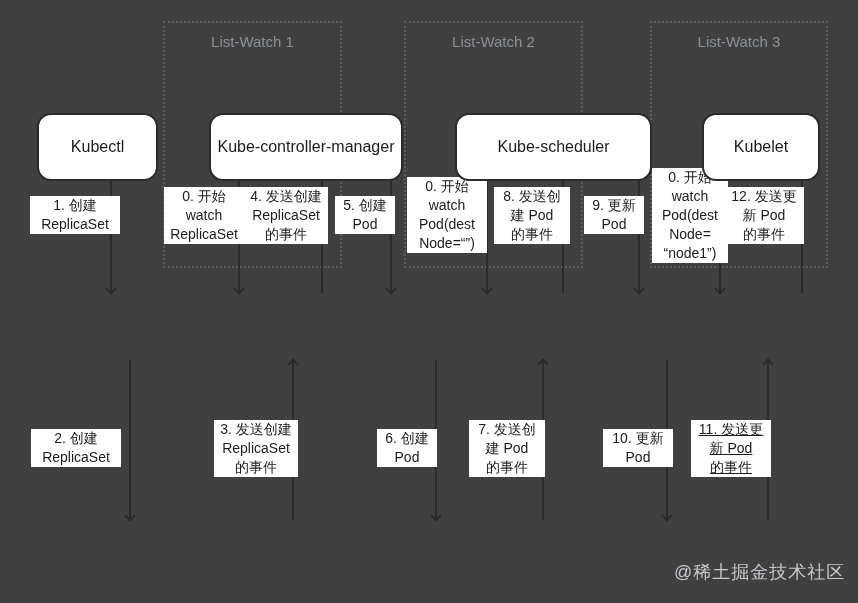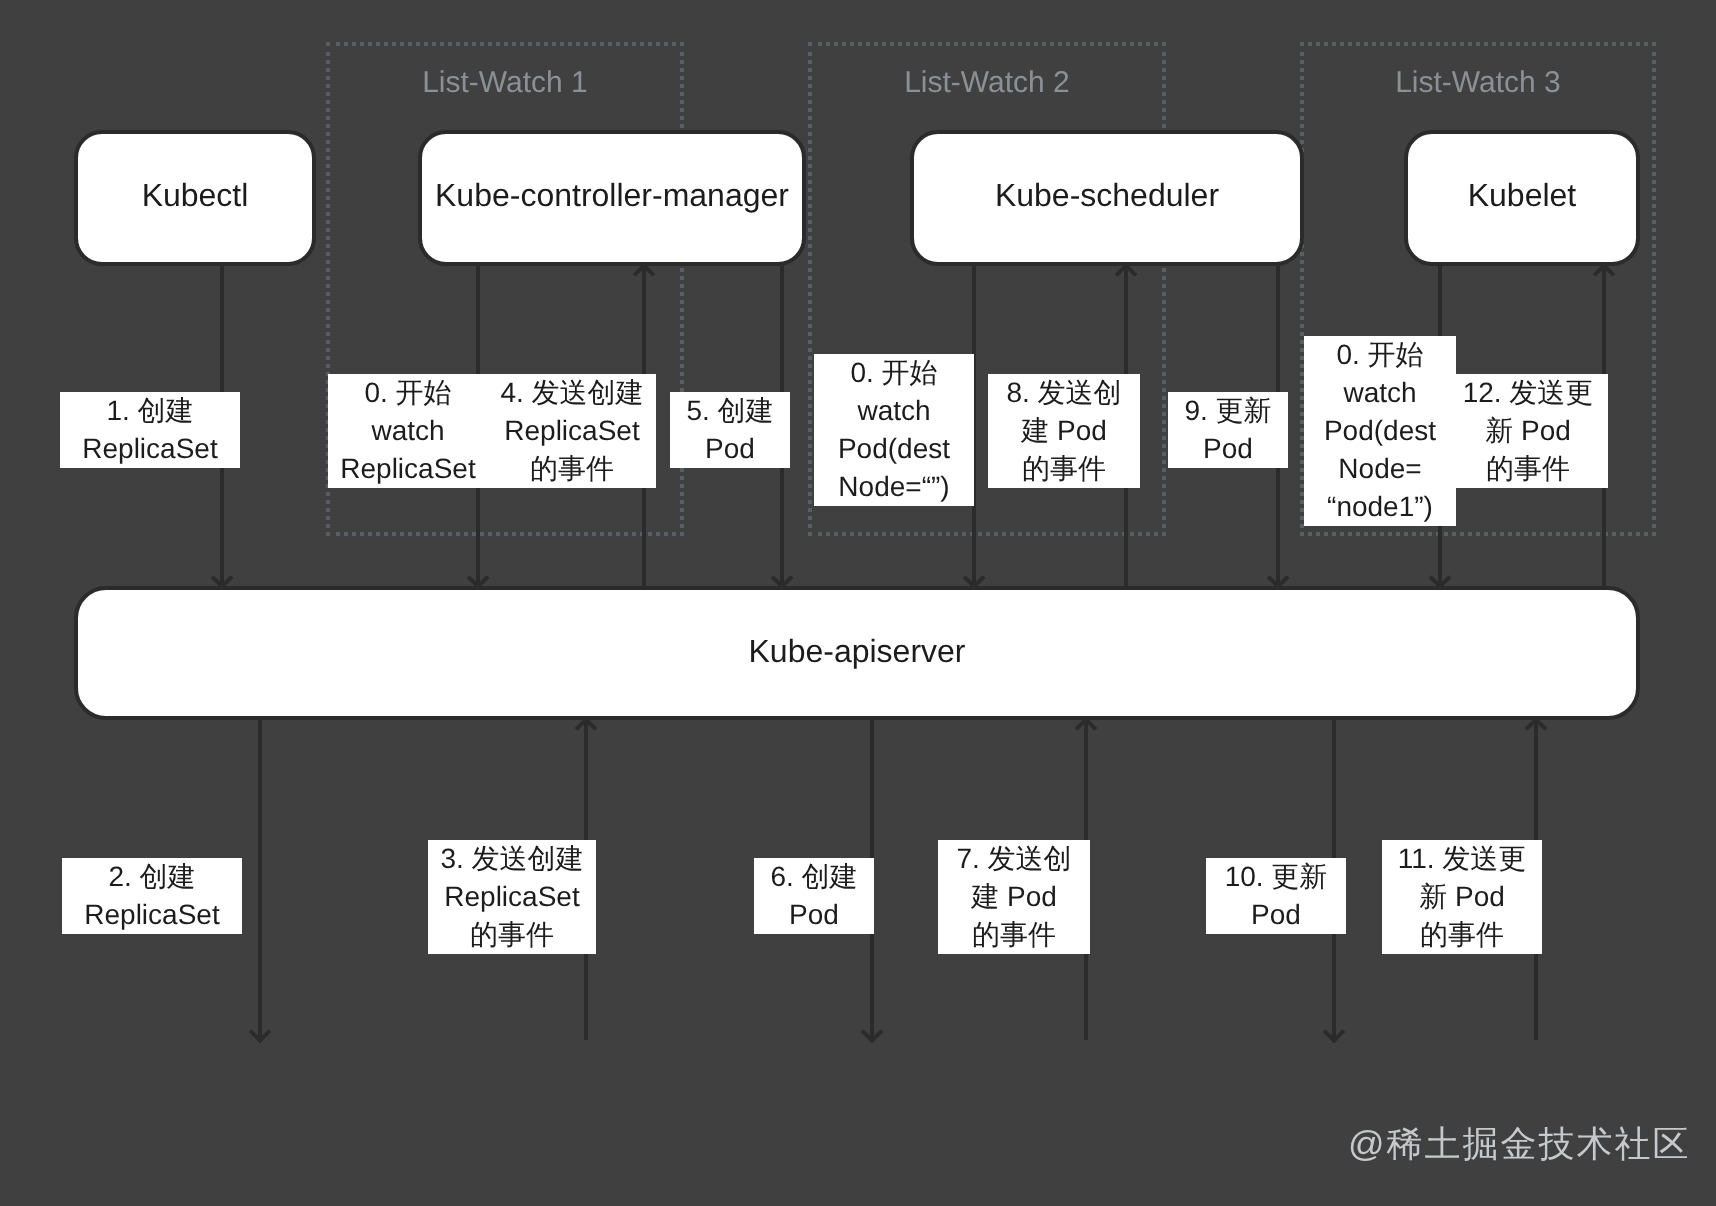--- a/index.html
+++ b/index.html
@@ -14,20 +14,21 @@
   .node {
     position: absolute;
     border: 2px solid #2b2b2b;
     border-radius: 14px;
     background: #ffffff;
     display: flex; align-items: center; justify-content: center;
     font-size: 16px; font-weight: 500;
     white-space: nowrap;
     box-sizing: border-box;
     z-index: 3;
+    margin-top: 48px;
   }
   .group {
     position: absolute;
     border: 2px dotted #5a5e64;
     background: transparent;
     box-sizing: border-box;
     z-index: 1;
   }
   .group-title {
     position: absolute;
@@ -84,21 +85,20 @@
   </div>
   <div class="group" style="left:650px; top:21px; width:178px; height:247px;">
     <div class="group-title">List-Watch 3</div>
   </div>
 
   <div class="node" style="left:37px; top:65px; width:121px; height:68px;">Kubectl</div>
   <div class="node" style="left:209px; top:65px; width:194px; height:68px;">Kube-controller-manager</div>
   <div class="node" style="left:702px; top:65px; width:118px; height:68px;">Kubelet</div>
   <div class="node" style="left:455px; top:65px; width:197px; height:68px;">Kube-scheduler</div>
 
-  <div class="node" style="left:37px; top:293px; width:783px; height:67px; border-radius:16px;">Kube-apiserver</div>
 
   <div class="arrow arrow-down" style="left:110px; top:133px; height:160px;"></div>
   <div class="arrow arrow-down" style="left:238px; top:133px; height:160px;"></div>
   <div class="arrow arrow-up" style="left:321px; top:133px; height:160px;"></div>
   <div class="arrow arrow-down" style="left:390px; top:133px; height:160px;"></div>
   <div class="arrow arrow-down" style="left:486px; top:133px; height:160px;"></div>
   <div class="arrow arrow-up" style="left:562px; top:133px; height:160px;"></div>
   <div class="arrow arrow-down" style="left:638px; top:133px; height:160px;"></div>
   <div class="arrow arrow-down" style="left:719px; top:133px; height:160px;"></div>
   <div class="arrow arrow-up" style="left:801px; top:133px; height:160px;"></div>
@@ -143,19 +143,19 @@
   <div class="edge-label" style="left:214px; top:420px; width:84px;">3. 发送创建
 ReplicaSet
 的事件</div>
   <div class="edge-label" style="left:377px; top:429px; width:60px;">6. 创建
 Pod</div>
   <div class="edge-label" style="left:469px; top:420px; width:76px;">7. 发送创
 建 Pod
 的事件</div>
   <div class="edge-label" style="left:603px; top:429px; width:70px;">10. 更新
 Pod</div>
-  <div class="edge-label" style="left:691px; top:420px; width:80px;">11. 发送更
+  <div class="edge-label" style="left:691px; top:420px; width:80px;text-decoration:underline;">11. 发送更
 新 Pod
 的事件</div>
 
   <div class="watermark">@稀土掘金技术社区</div>
 
 </div>
 
 </body></html>

